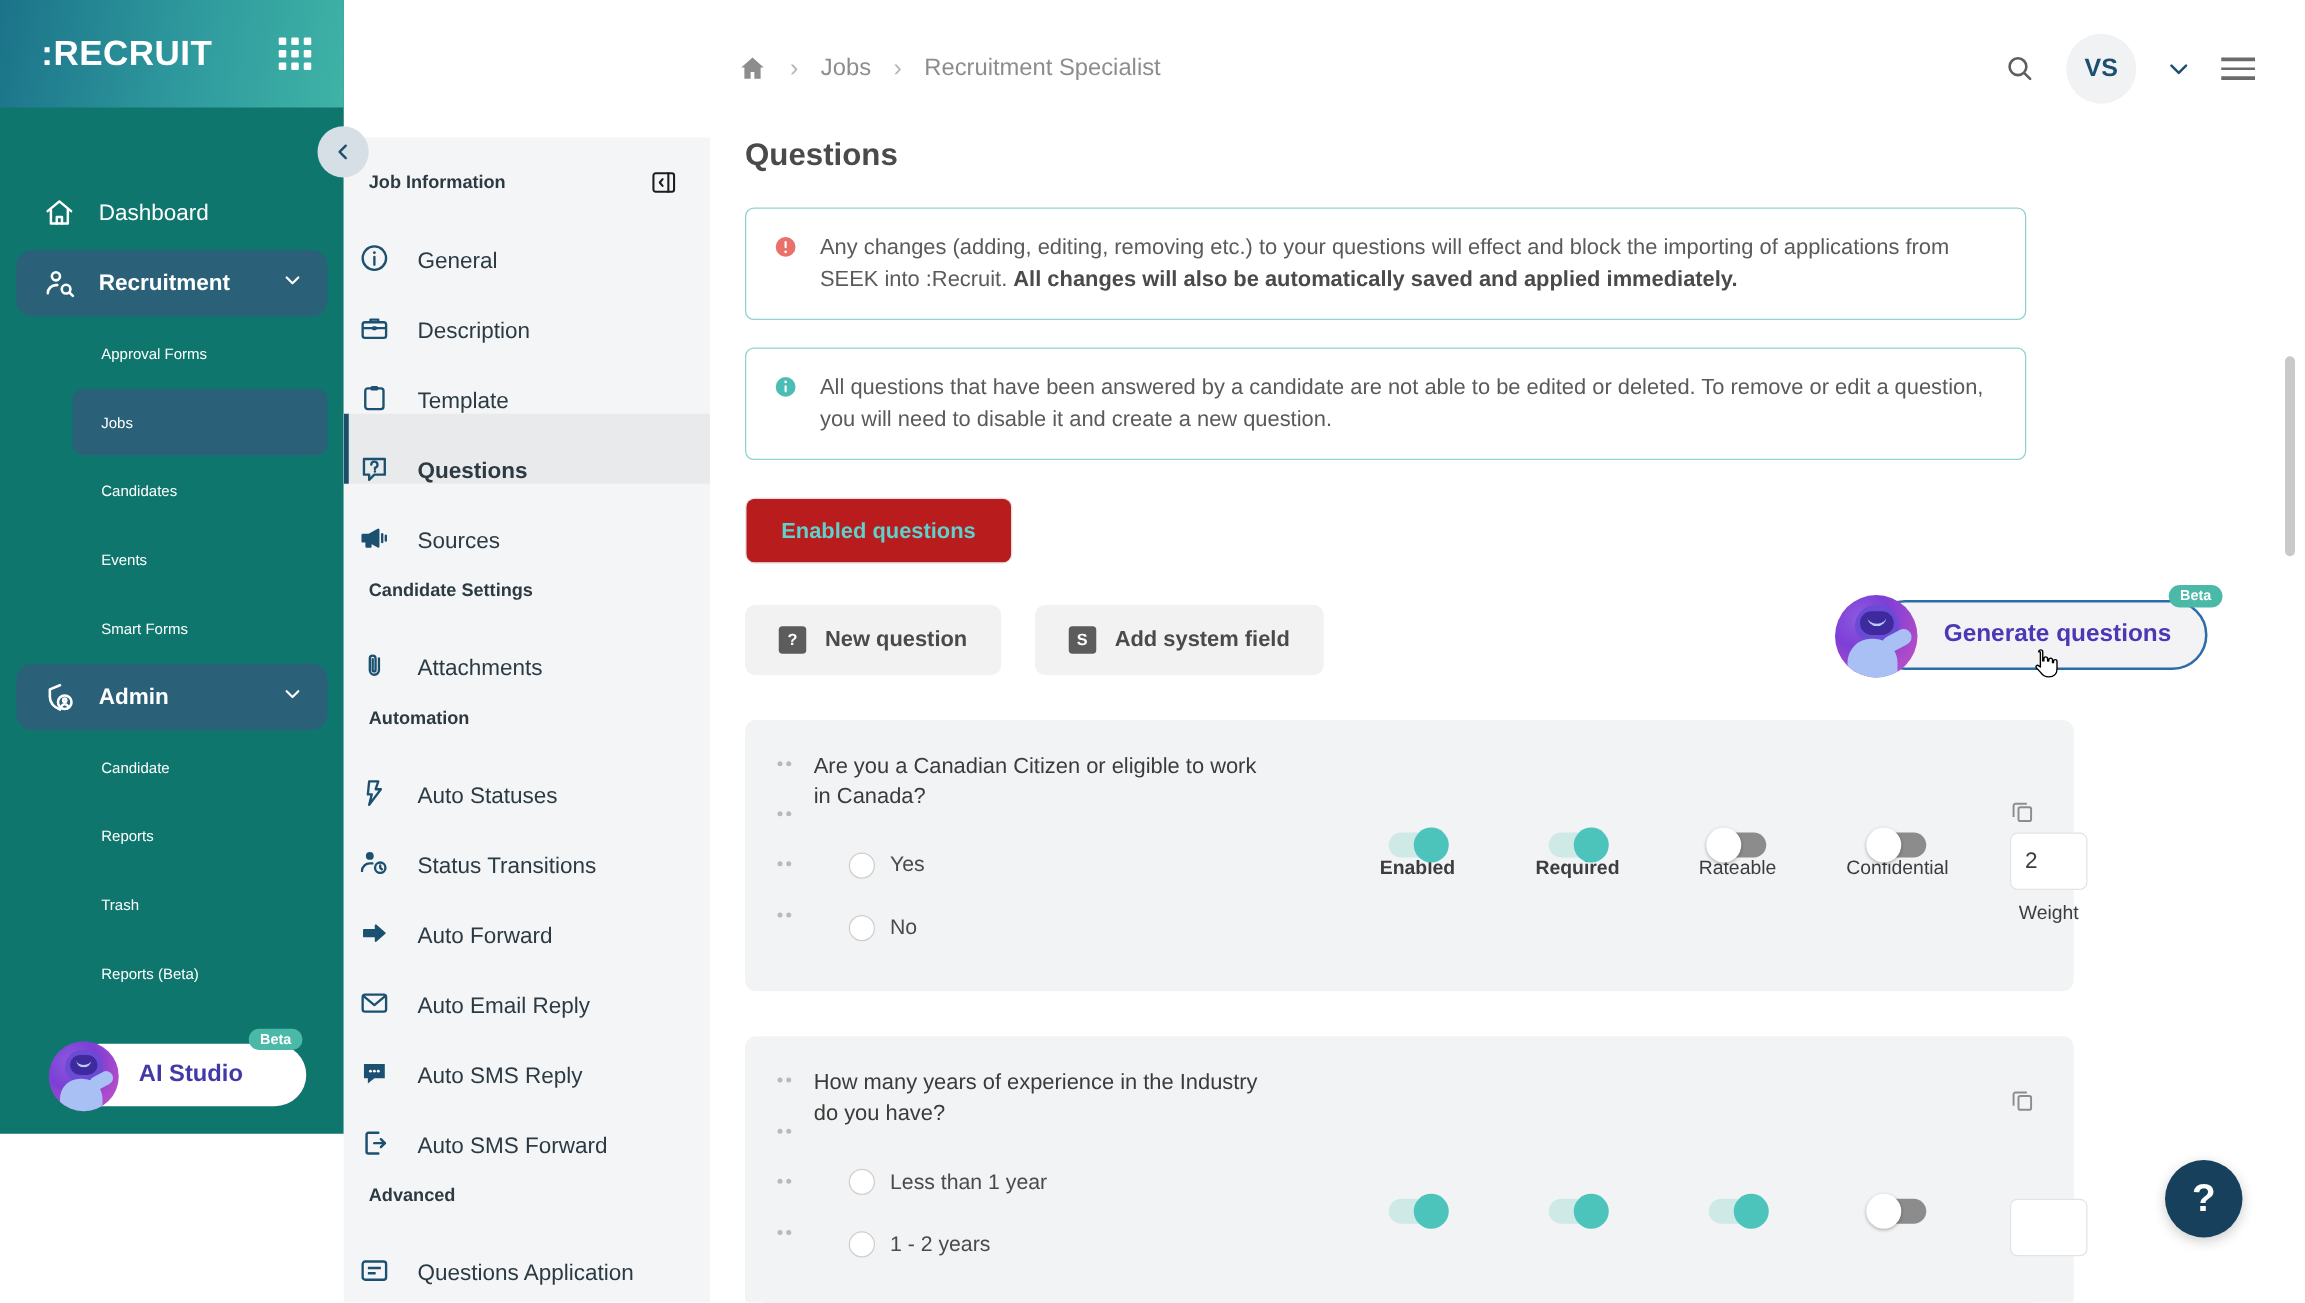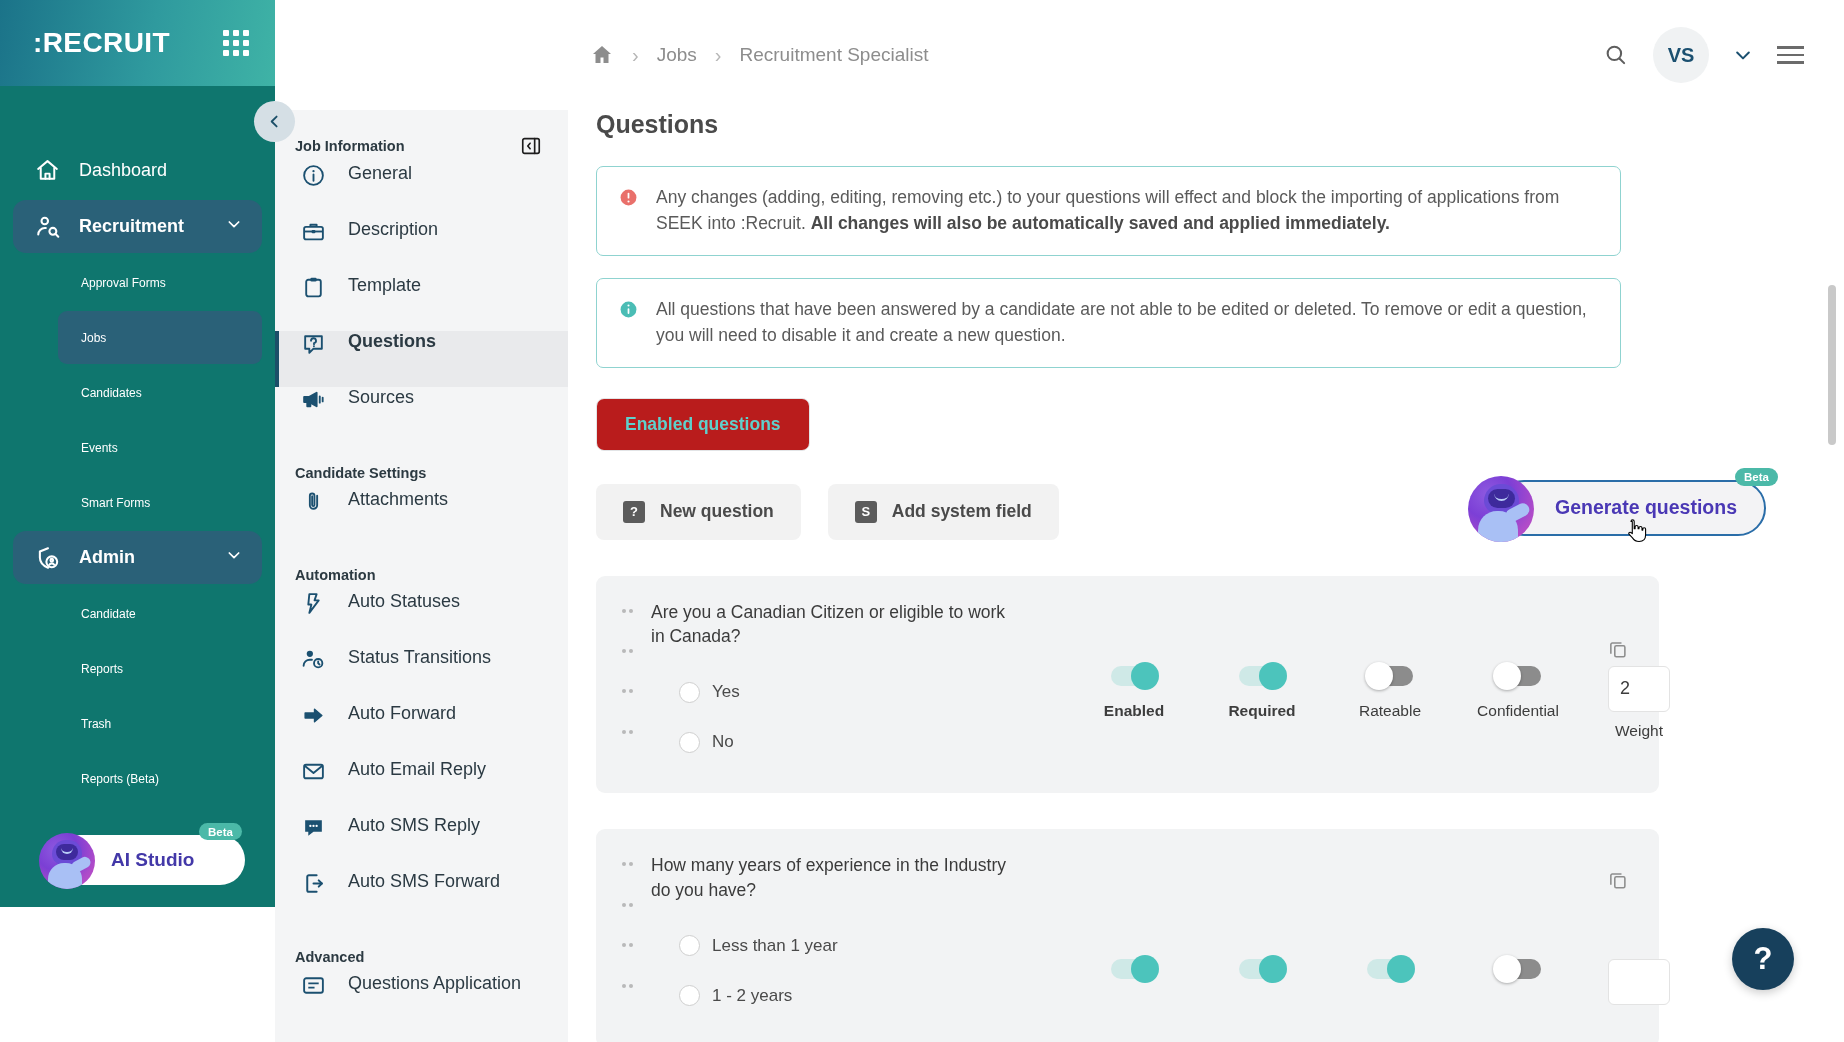--- a/index.html
+++ b/index.html
@@ -110,22 +110,22 @@
     display:flex; align-items:center; justify-content:space-between;
     padding: 25px 26px 6px 20px;
   }
   .subnav-title { font-size: 14.5px; font-weight: bold; color: #2c3a42; }
   .panel-toggle { cursor:pointer; width: 22px; height: 22px; }
   .sub-group-title {
     font-size: 14.5px; font-weight: bold; color: #2c3a42;
     padding: 22px 0 8px 20px;
   }
   .sub-item {
-    display:flex; align-items:flex-start; height: 56px;
-    padding-left: 26px; cursor: pointer; position: relative;
+    display:flex; align-items:flex-end; height: 56px;
+    padding-left: 12px; cursor: pointer; position: relative;
     color: #2b3a43; font-size: 18px;
   }
   .sub-item .sub-ico { width: 30px; margin-right: 17px; display:flex; align-items:center; color:#1b5070; }
   .sub-item.active { background: #e9eaec; font-weight: bold; }
   .sub-item.active:before {
     content:''; position:absolute; left:0; top:0; bottom:0; width: 4px; background: #1b4f68;
   }
 
   
   .main { flex: 1; display: flex; flex-direction: column; position: relative; background:#fff; min-width:0; }
@@ -230,21 +230,21 @@
   .q-right { flex: 1; display:flex; align-items: flex-start; justify-content: flex-end; gap: 42px; padding-top: 66px; }
   .toggle-cell { width: 86px; display:flex; flex-direction:column; align-items:center; }
   .toggle {
     width: 46px; height: 20px; border-radius: 10px; position: relative; cursor: pointer;
   }
   .toggle.on  { background: #cfe9e7; }
   .toggle.off { background: #8c8c8c; }
   .toggle .knob { position:absolute; top: -4px; width: 28px; height: 28px; border-radius: 50%; }
   .toggle.on  .knob { right: -2px; background: #4cc4bc; }
   .toggle.off .knob { left: -2px; background: #ffffff; box-shadow: 0 1px 3px rgba(0,0,0,.3); }
-  .toggle-label { margin-top: 16px; font-size: 15.5px; color: #3d3d3d; text-align:center; }
+  .toggle-label { margin-top: 0; font-size: 15.5px; color: #3d3d3d; text-align:center; }
   .toggle-label.bold { font-weight: bold; }
 
   .weight-cell { display:flex; flex-direction:column; align-items:center; width: 72px; }
   .weight-input {
     width: 62px; height: 46px; background:#fff; border: 1px solid #e3e3e3; border-radius: 6px;
     font-size: 18px; color: #3d3d3d; padding-left: 11px; font-family: inherit;
   }
   .weight-label { margin-top: 10px; font-size: 15.5px; color: #3d3d3d; }
 
   .copy-icon { position:absolute; right: 30px; top: 62px; cursor:pointer; }

